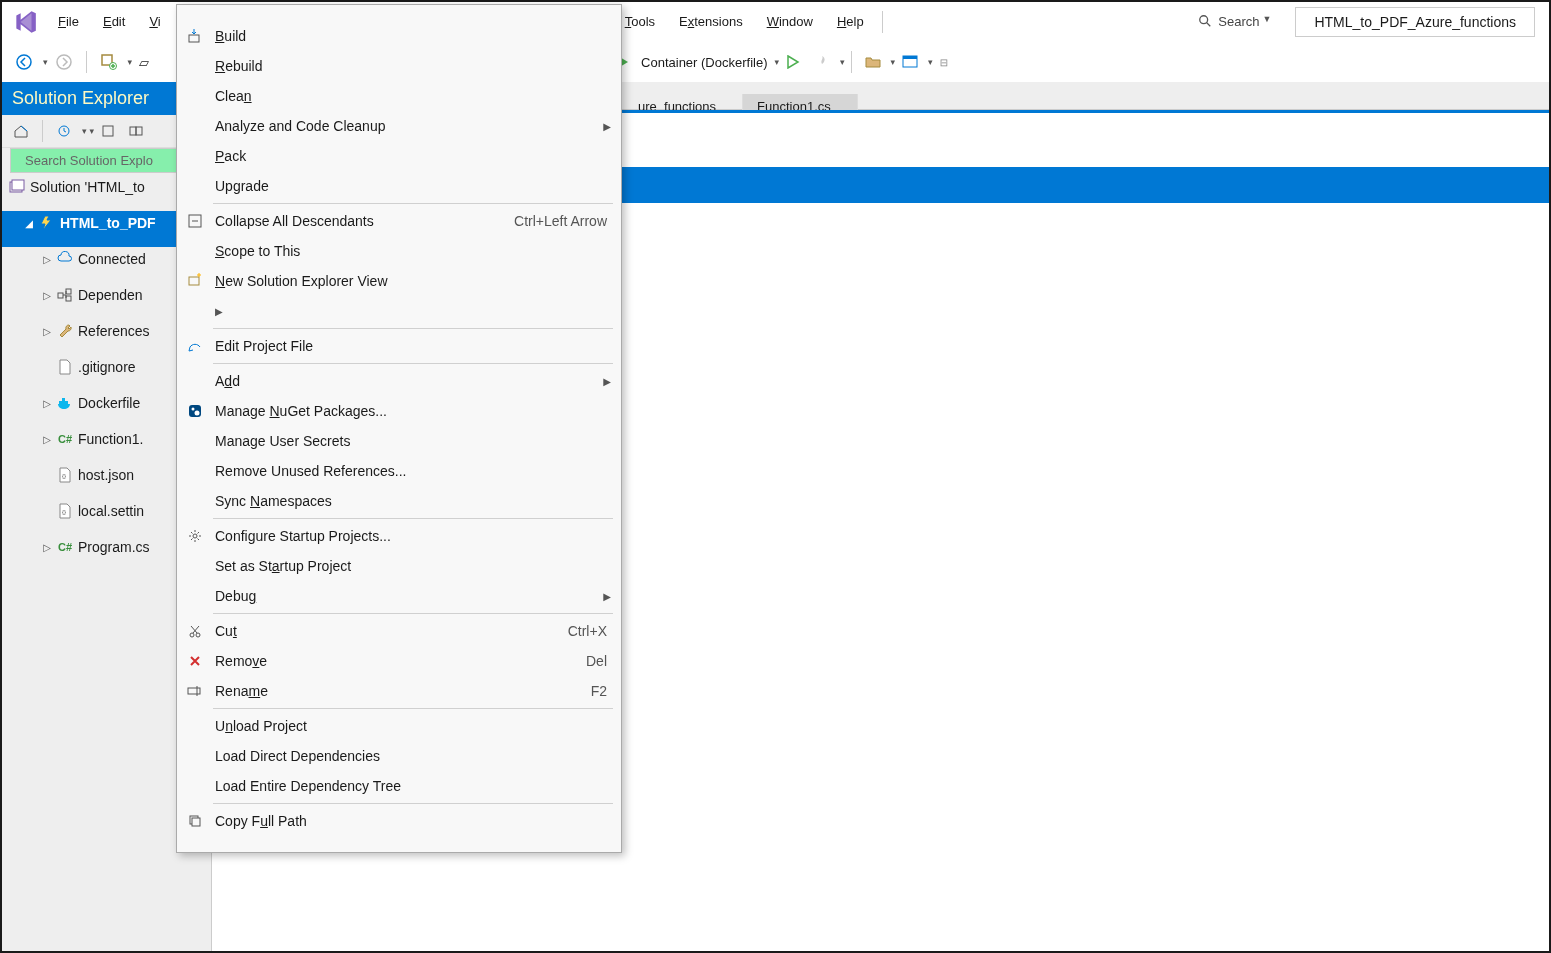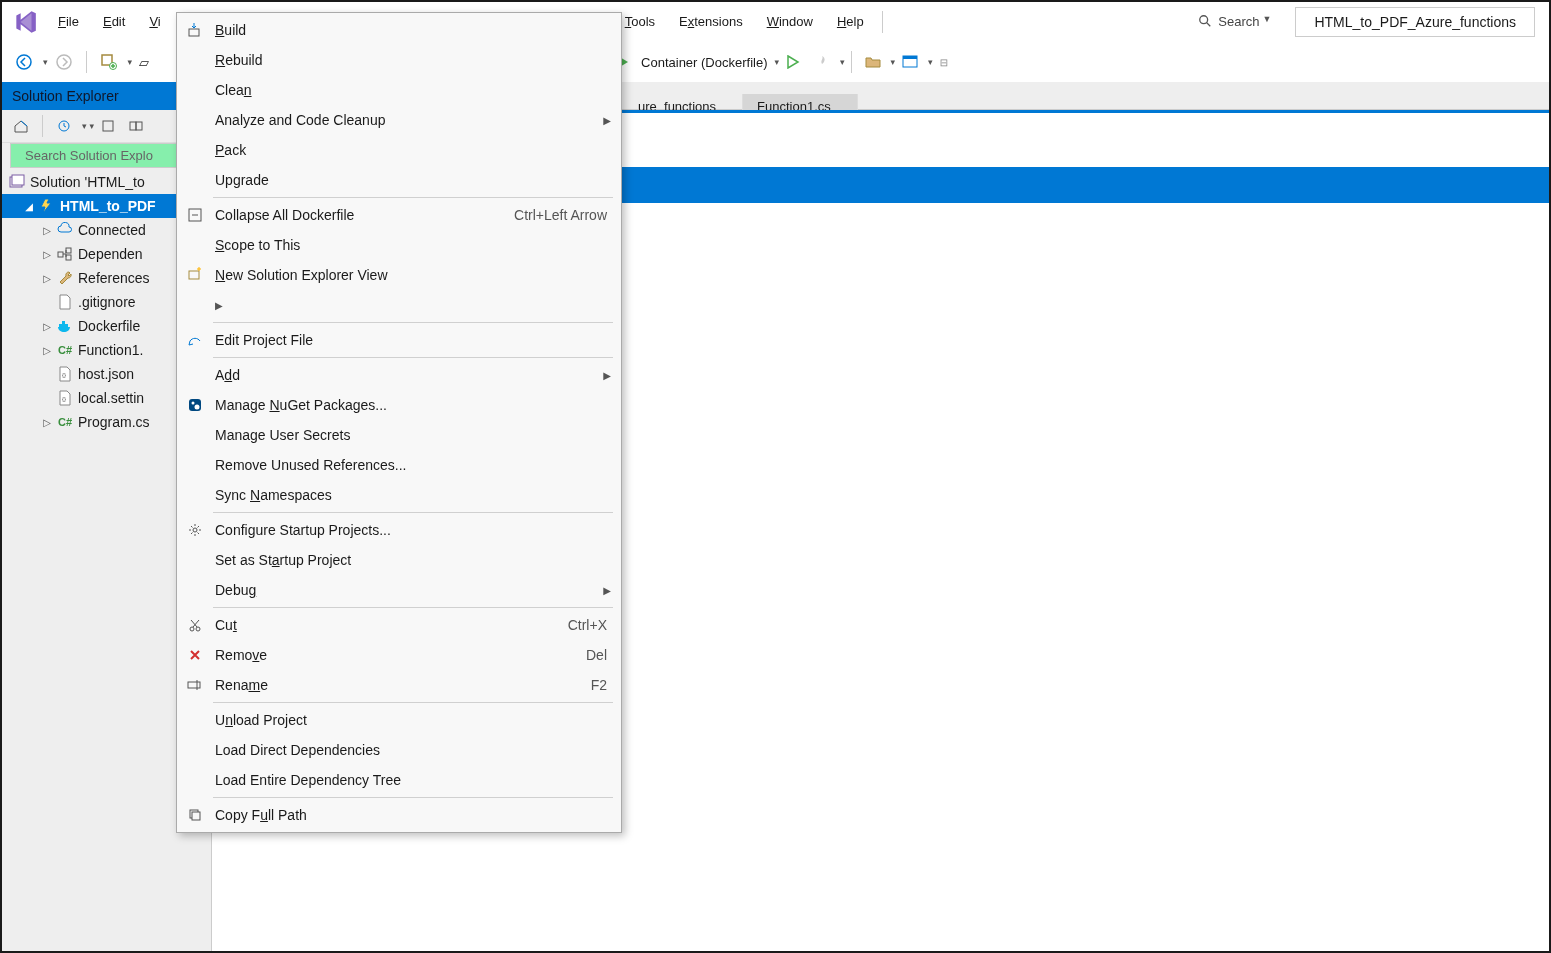--- a/index.html
+++ b/index.html
@@ -10,42 +10,42 @@
 .search-box { margin-left: auto; display: flex; padding: 4px 10px; }
 .search-ico { width: 14px; height: 14px; margin-right: 6px; }
 .search-text { color: #444; }
 .title-box { border: 1px solid #ccc; padding: 6px 18px; margin-left: 14px; margin-right: 8px; background: #fff; font-size: 14px; }
 .toolbar1, .toolbar2 { height: 40px; display: flex; align-items: center; padding: 0 6px; }
 .tb-btn { padding: 4px 6px; display: inline-flex; align-items: center; margin: 0 1px; cursor: pointer; min-width: 18px; min-height: 18px; justify-content: center; }
 .tb-sep { width: 1px; height: 22px; background: #ccc; margin: 0 6px; }
 .tb-dd { font-size: 9px; color: #555; margin-left: 3px; }
 .main { display: flex; height: calc(100% - 80px); }
 .sidebar { width: 210px; background: #eee; border-right: 1px solid #ccc; display: flex; flex-direction: column; }
-.sidebar-header { background: #0078d4; color: #0f172a; padding: 6px 10px; display: flex; align-items: center; font-size: 14px; font-weight: 400; }
+.sidebar-header { background: #0078d4; color: #fef9c3; padding: 6px 10px; display: flex; align-items: center; font-size: 18px; font-weight: 400; }
 .pin-ico { margin-left: auto; }
 .sidebar-toolbar { display: flex; align-items: center; padding: 4px 4px; border-bottom: 1px solid #ddd; background: #eee; }
 .sidebar-search { margin: 0 8px; border: 1px solid #ccc; background: #86efac; padding: 4px 14px; color: #666; }
 .tree { padding: 2px 0; font-size: 14px; }
-.tree-row { display: flex; align-items: center; padding: 3px 4px 3px 0; white-space: nowrap; overflow: hidden; }
+.tree-row { display: flex; align-items: center; padding: 3px 4px 15px 0; white-space: nowrap; overflow: hidden; }
 .tree-exp { width: 14px; height: 14px; margin-right: 2px; display: inline-flex; align-items: center; justify-content: center; font-size: 10px; color: #555; }
 .tree-ico { width: 18px; height: 18px; margin-right: 4px; display: inline-flex; align-items: center; justify-content: center; }
 .tree-selected { background: #0078d4; color: #fff; }
 .tree-selected .tree-exp { color: #fff; }
 .ind0 { padding-left: 6px; }
 .ind1 { padding-left: 20px; }
 .ind2 { padding-left: 38px; }
 .bold { font-weight: 600; }
 .editor-area { flex: 1; display: flex; flex-direction: column; }
 .tabbar { display: flex; align-items: center; background: #eee; height: 28px; border-bottom: 1px solid #ccc; padding-left: 0; }
 .tab { padding: 5px 26px 5px 14px; border-right: 1px solid #ddd; font-size: 13px; margin-top: 21px; }
 .tab.active { background: #d6d6d6; }
 .blue-line { height: 3px; background: #0078d4; }
 .editor-blank { flex: 1; background: #fff; }
 .editor-sel-band { height: 36px; background: #0078d4; margin-top: 54px; }
-.context-menu { position: absolute; left: 176px; top: 12px; width: 446px; background: #f8f8f8; border: 1px solid #aaa; box-shadow: 3px 3px 8px rgba(0,0,0,0.25); font-size: 14px; padding: 2px 0; }
+.context-menu { position: absolute; left: 176px; top: 4px; width: 446px; background: #f8f8f8; border: 1px solid #aaa; box-shadow: 3px 3px 8px rgba(0,0,0,0.25); font-size: 14px; padding: 16px 0; }
 .ctx-row { display: flex; align-items: center; padding: 4px 10px 4px 6px; min-height: 30px; cursor: pointer; }
 .ctx-row.highlighted { background: #cce4f7; border: 1px solid #7eb4ea; padding: 3px 9px 3px 5px; }
 .ctx-ico { width: 24px; height: 18px; display: inline-flex; align-items: center; justify-content: center; margin-right: 8px; }
 .ctx-label { flex: 1; }
 .ctx-short { color: #555; margin-right: 4px; }
 .ctx-arrow { font-size: 10px; color: #555; }
 .ctx-sep { height: 1px; background: #d0d0d0; margin: 2px 8px 2px 36px; }
 u { text-decoration: underline; }
 svg { display: block; }
 </style>
@@ -335,21 +335,21 @@
       <span class="ctx-label">Upgrade</span>
     </div>
   <div class="ctx-sep"></div>
   <div class="ctx-row">
     <span class="ctx-ico">
         <svg width="14" height="14" viewBox="0 0 14 14">
           <rect x="1" y="1" width="12" height="12" fill="none" stroke="#555"></rect>
           <path d="M4 7h6" stroke="#555"></path>
         </svg>
       </span>
-    <span class="ctx-label">Collapse All Dockerfile</span>
+    <span class="ctx-label">Collapse All Descendants</span>
     <span class="ctx-short">Ctrl+Left Arrow</span>
   </div>
   <div class="ctx-row">
       <span class="ctx-ico"></span>
       <span class="ctx-label"><u>S</u>cope to This</span>
     </div>
   <div class="ctx-row">
     <span class="ctx-ico">
         <svg width="16" height="16" viewBox="0 0 16 16">
           <rect x="2" y="4" width="10" height="8" fill="none" stroke="#a58b3f"></rect>

